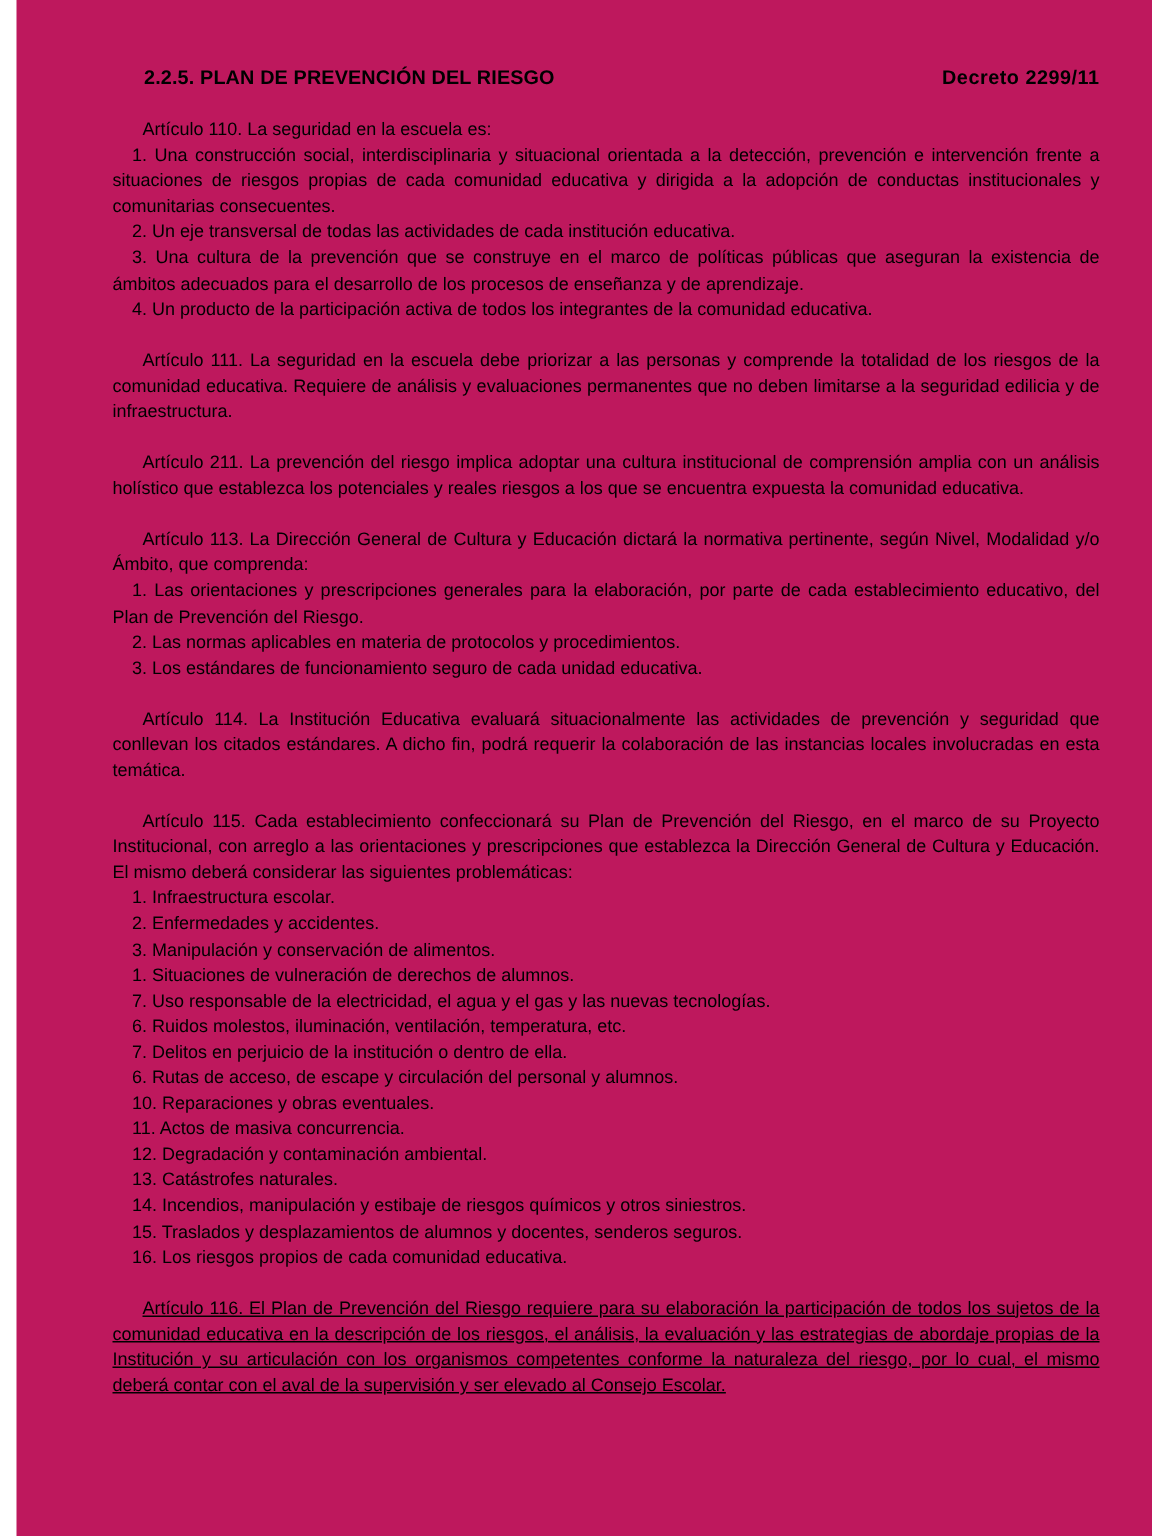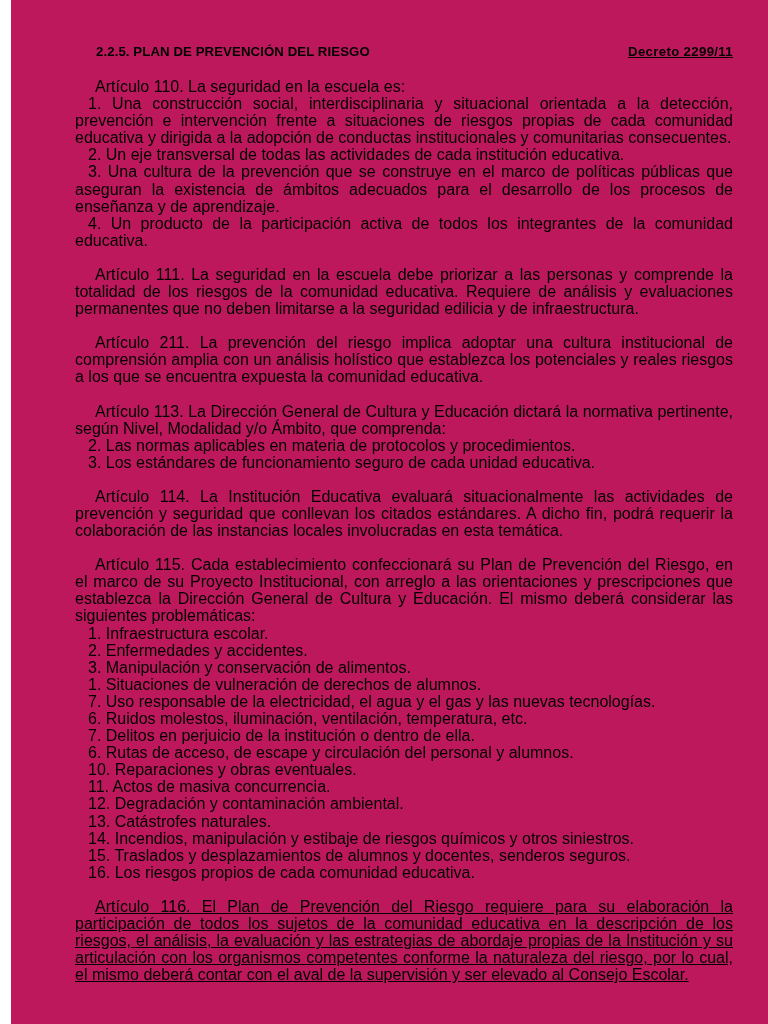--- a/index.html
+++ b/index.html
@@ -39,33 +39,32 @@
   .doc-header .title,
   .doc-header .decree {
     font-size: 13.2px;
     font-weight: bold;
     letter-spacing: 0.1px;
     white-space: nowrap;
     line-height: 16px;
   }
   .doc-header .decree {
     letter-spacing: 0.35px;
-    text-decoration: underline;
   }
 
   
   .body-block {
     position: absolute;
     top: 78px;
     left: 64px;
     width: 658px;
   }
 
   .para {
-    font-size: 16px;
+    font-size: 12px;
     line-height: 17.1px;
     text-align: justify;
     text-justify: inter-word;
     margin: 0;
     hyphens: none;
     word-spacing: 0;
   }
 
   
   .para.art {
@@ -94,20 +93,21 @@
 
   <div class="body-block">
       <p class="para art">Artículo 110. La seguridad en la escuela es:</p>
       <p class="para num">1. Una construcción social, interdisciplinaria y situacional orientada a la detección, prevención e intervención frente a situaciones de riesgos propias de cada comunidad educativa y dirigida a la adopción de conductas institucionales y comunitarias consecuentes.</p>
       <p class="para num">2. Un eje transversal de todas las actividades de cada institución educativa.</p>
       <p class="para num">3. Una cultura de la prevención que se construye en el marco de políticas públicas que aseguran la existencia de ámbitos adecuados para el desarrollo de los procesos de enseñanza y de aprendizaje.</p>
       <p class="para num">4. Un producto de la participación activa de todos los integrantes de la comunidad educativa.</p>
       <p class="para art gap">Artículo 111. La seguridad en la escuela debe priorizar a las personas y comprende la totalidad de los riesgos de la comunidad educativa. Requiere de análisis y evaluaciones permanentes que  no deben limitarse a la seguridad edilicia y de infraestructura.</p>
       <p class="para art gap">Artículo 211. La prevención del riesgo implica adoptar una cultura institucional de comprensión amplia con un análisis holístico que establezca los potenciales y reales riesgos a los que se encuentra expuesta la comunidad educativa.</p>
       <p class="para art gap">Artículo 113. La Dirección General de Cultura y Educación dictará la normativa pertinente, según Nivel, Modalidad y/o  Ámbito, que comprenda:</p>
+      <p class="para num">1. Las orientaciones y prescripciones generales para la elaboración, por parte de cada establecimiento educativo, del Plan de Prevención del Riesgo.</p>
       <p class="para num">2. Las normas aplicables en materia de protocolos y procedimientos.</p>
       <p class="para num">3. Los estándares de funcionamiento seguro de cada unidad educativa.</p>
       <p class="para art gap">Artículo 114. La Institución Educativa evaluará situacionalmente las actividades de prevención y seguridad que conllevan los citados estándares. A dicho fin, podrá requerir la colaboración de las instancias locales involucradas en esta temática.</p>
       <p class="para art gap">Artículo 115. Cada establecimiento confeccionará su Plan de Prevención del Riesgo, en el marco de su Proyecto Institucional, con arreglo a las orientaciones y prescripciones que establezca la Dirección  General de Cultura y Educación. El mismo deberá considerar las siguientes problemáticas:</p>
       <p class="para num">1. Infraestructura escolar.</p>
       <p class="para num">2. Enfermedades y accidentes.</p>
       <p class="para num">3. Manipulación y conservación de alimentos.</p>
       <p class="para num">1. Situaciones de vulneración de derechos de alumnos.</p>
       <p class="para num">7. Uso responsable de la electricidad, el agua y el gas y las nuevas tecnologías.</p>
       <p class="para num">6. Ruidos molestos, iluminación, ventilación, temperatura, etc.</p>

